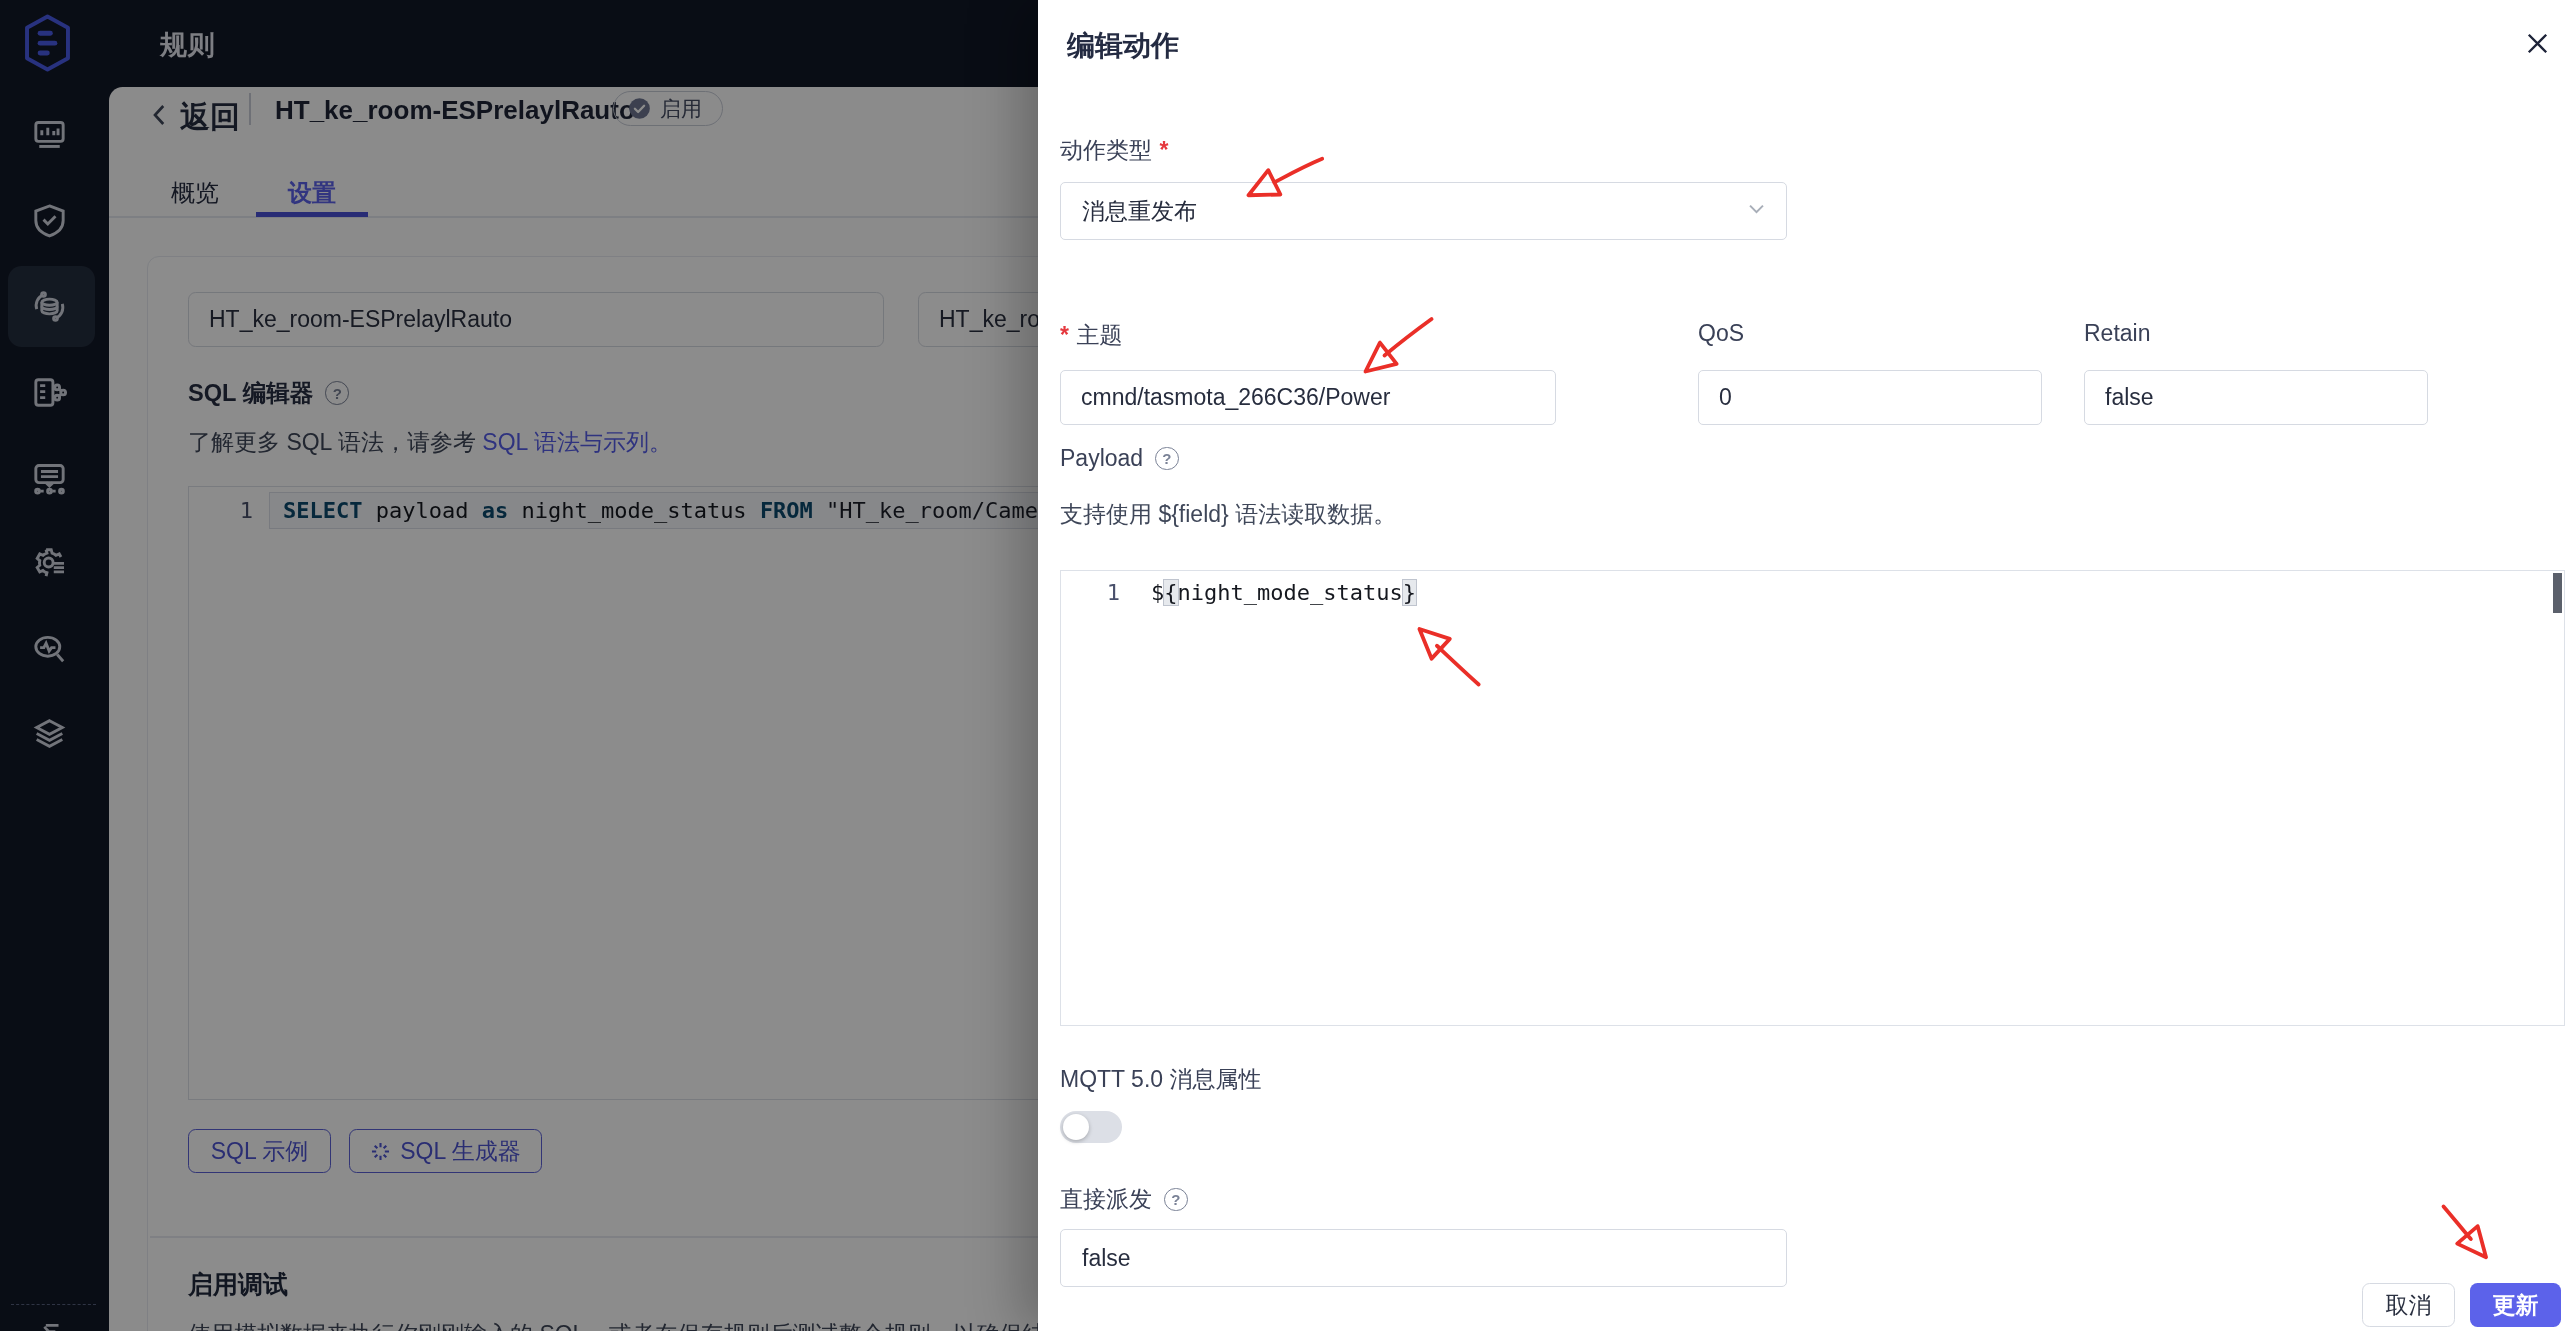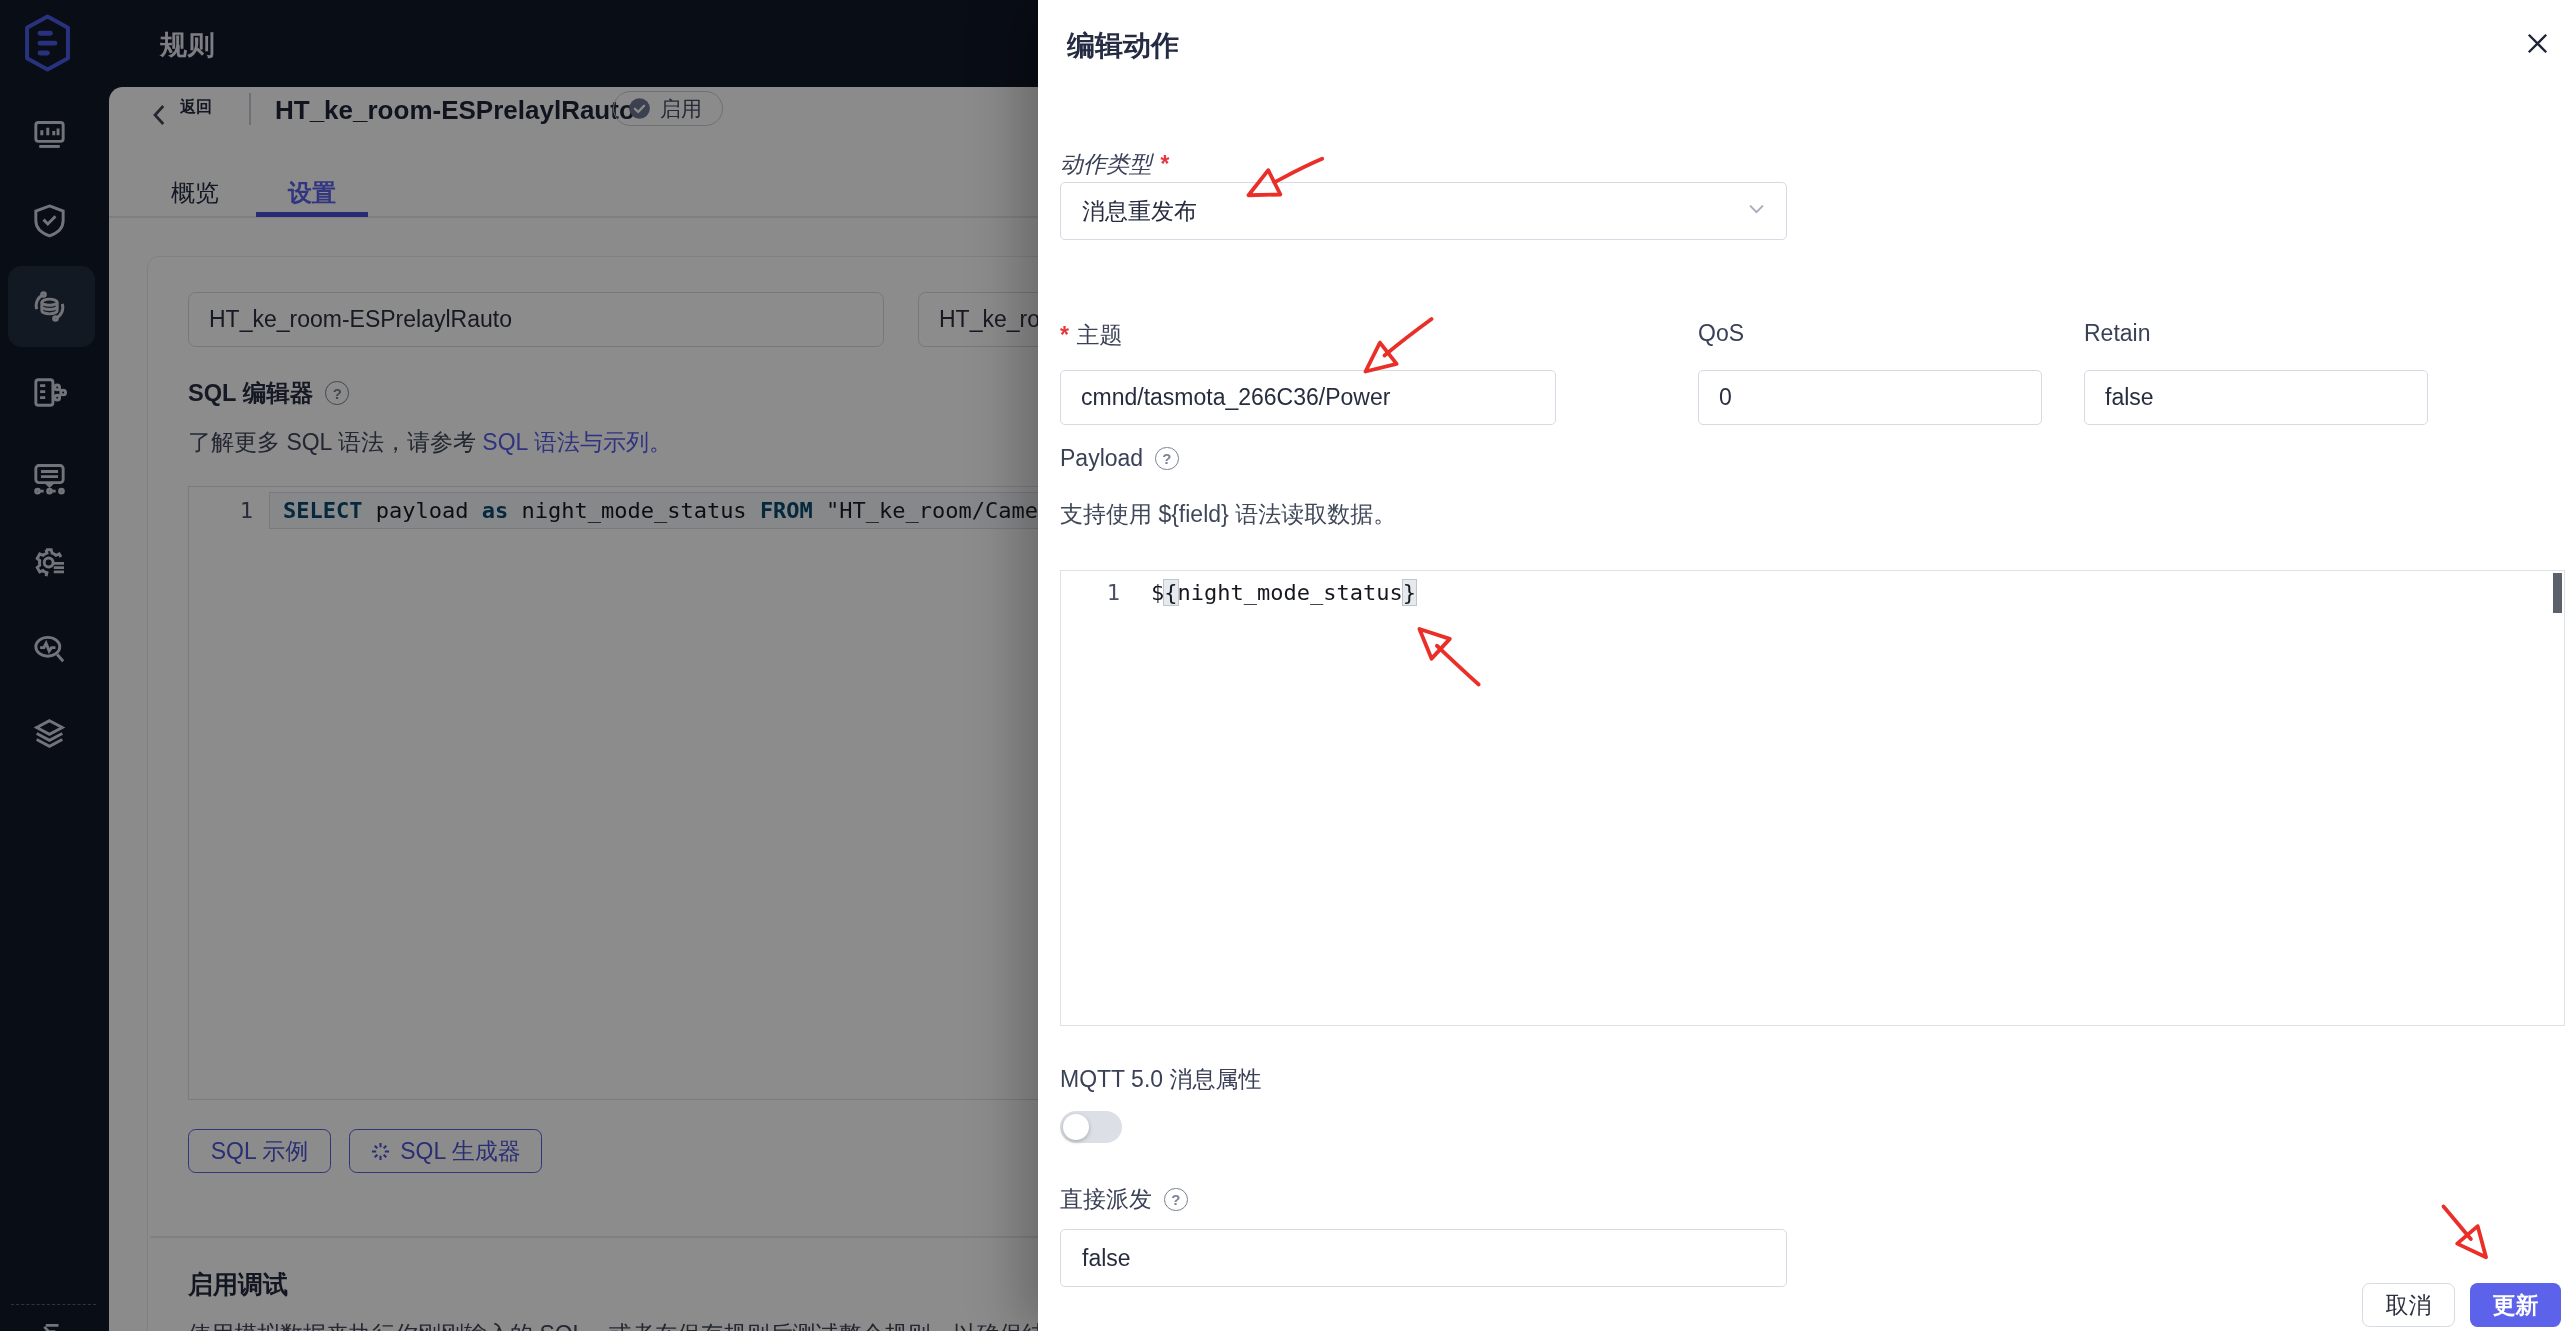--- a/index.html
+++ b/index.html
@@ -17,21 +17,21 @@
   .side-active-bg { position:absolute; left:7.6px; top:266px; width:87px; height:81px;
     background:#242e3e; border-radius:13.7px; }
   .side-divider { position:absolute; left:10.6px; top:1304px; width:85px; height:0;
     border-top:1.5px dashed #56607c; }
   svg.icon { display:block; }
 
   
   .content { position:absolute; left:109px; top:87px; width:2467px; height:1244px;
     background:#fdfdfe; border-top-left-radius:13.7px; }
   .crumb-chevron { position:absolute; left:40px; top:6px; }
-  .crumb-back { position:absolute; left:71px; top:0.8px; font-size:16px; font-weight:600; color:#262d40; }
+  .crumb-back { position:absolute; left:71px; top:0.8px; font-size:30px; font-weight:600; color:#262d40; }
   .crumb-sep { position:absolute; left:140px; top:-3px; width:1.5px; height:32px; background:#c9cdd7; }
   .crumb-title { position:absolute; left:166px; top:-0.8px; font-size:26px; font-weight:700; color:#1f2638; }
   .badge { position:absolute; left:504px; top:-4.6px; height:35px; padding:0 20px 0 14px;
     border:1.5px solid #c7ccd6; border-radius:18px; display:flex; align-items:center; gap:9px; }
   .badge-text { font-size:21px; color:#454d63; }
   .crumb-row { position:absolute; left:0; top:9px; width:100%; height:46px; }
 
   .tabs-divider { position:absolute; left:0; top:129px; width:100%; height:1.5px; background:#e4e7ee; }
   .tab { position:absolute; top:90px; font-size:24px; }
   .tab-overview { left:62px; color:#262c40; }
@@ -87,21 +87,21 @@
   .drawer-close { position:absolute; left:1483px; top:27px; width:33px; height:33px; display:flex;
     align-items:center; justify-content:center; cursor:pointer; }
   .dlabel { position:absolute; font-size:23px; color:#3a4157; display:flex; align-items:center; }
   .req { color:#e5383e; font-weight:700; }
   .req-after { margin-left:7.6px; }
   .req-before { margin-right:7.6px; }
   .dfld { position:absolute; border:1.5px solid #d6dae2; border-radius:5px; background:#fff;
     font-size:23px; color:#272d3e; font-family:"Liberation Sans","DejaVu Sans",sans-serif; }
   .select { display:flex; align-items:center; padding:0 21px; }
   .select .chev { position:absolute; right:18px; }
-  .lbl-action-type { left:22px; top:149px;font-style:italic; }
+  .lbl-action-type { left:22px; top:135px; }
   .sel-action-type { left:22px; top:182px; width:727px; height:58px; }
   .lbl-topic { left:22px; top:320px; }
   .lbl-qos { left:660px; top:320px; }
   .lbl-retain { left:1046px; top:320px; }
   .in-topic { left:22px; top:370px; width:496px; height:55px; padding:0 20px; }
   .in-qos { left:660px; top:370px; width:344px; height:55px; padding:0 20px; }
   .in-retain { left:1046px; top:370px; width:344px; height:55px; padding:0 20px; }
   input.dfld { outline:none; }
   .lbl-payload { left:22px; top:445px; }
   .payload-hint { position:absolute; left:22px; top:499px; font-size:23px; color:#3f4759; }

